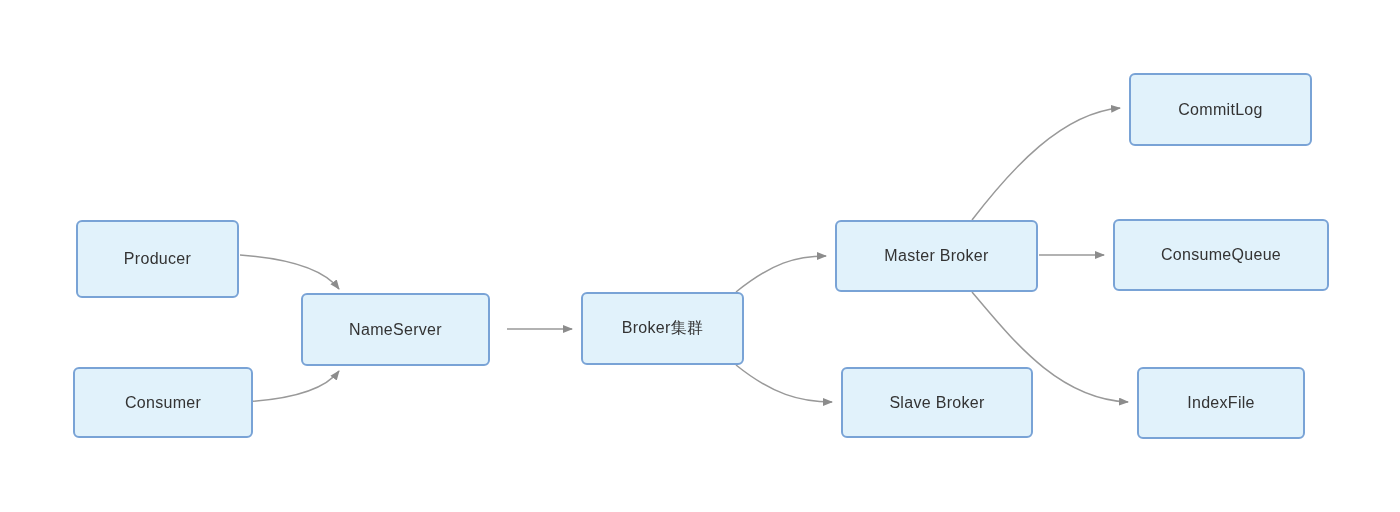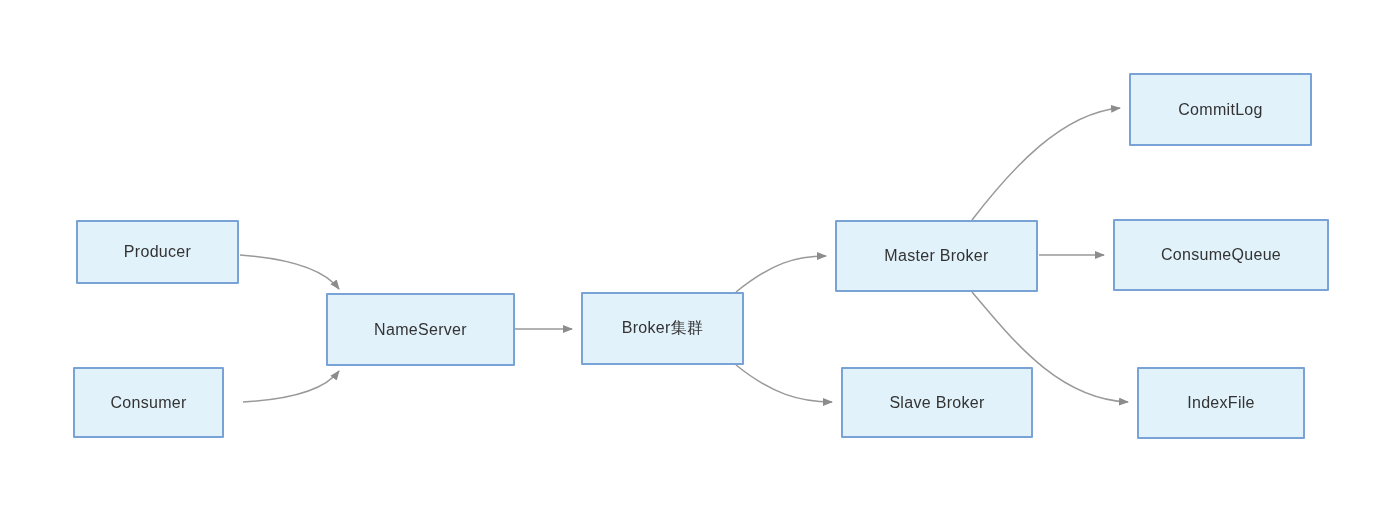--- a/index.html
+++ b/index.html
@@ -34,33 +34,33 @@
   .edges-layer path.edge {
     fill: none;
     stroke: var(--edge_line);
     stroke-width: 1.5;
   }
   .node {
     position: absolute;
     box-sizing: border-box;
     background: var(--node_fill);
     border: 2px solid var(--node_border);
-    border-radius: 1px;
+    border-radius: 6px;
     display: flex;
     align-items: center;
     justify-content: center;
     color: var(--text);
     font-size: 16px;
     letter-spacing: 0.3px;
     white-space: nowrap;
   }
   
-  .node-producer      { left: 76px;   top: 220px; width: 163px; height: 64px; }
-  .node-consumer      { left: 73px;   top: 367px; width: 151px; height: 71px; }
-  .node-nameserver    { left: 326px;  top: 293px; width: 189px; height: 73px; }
+  .node-producer      { left: 76px;   top: 220px; width: 163px; height: 78px; }
+  .node-consumer      { left: 73px;   top: 367px; width: 180px; height: 71px; }
+  .node-nameserver    { left: 301px;  top: 293px; width: 189px; height: 73px; }
   .node-broker-cluster{ left: 581px;  top: 292px; width: 163px; height: 73px; }
   .node-master-broker { left: 835px;  top: 220px; width: 203px; height: 72px; }
   .node-slave-broker  { left: 841px;  top: 367px; width: 192px; height: 71px; }
   .node-commitlog     { left: 1129px; top: 73px;  width: 183px; height: 73px; }
   .node-consumequeue  { left: 1113px; top: 219px; width: 216px; height: 72px; text-align: center; }
   .node-indexfile     { left: 1137px; top: 367px; width: 168px; height: 72px; text-align: right; }
 </style>
 </head>
 <body>
 

